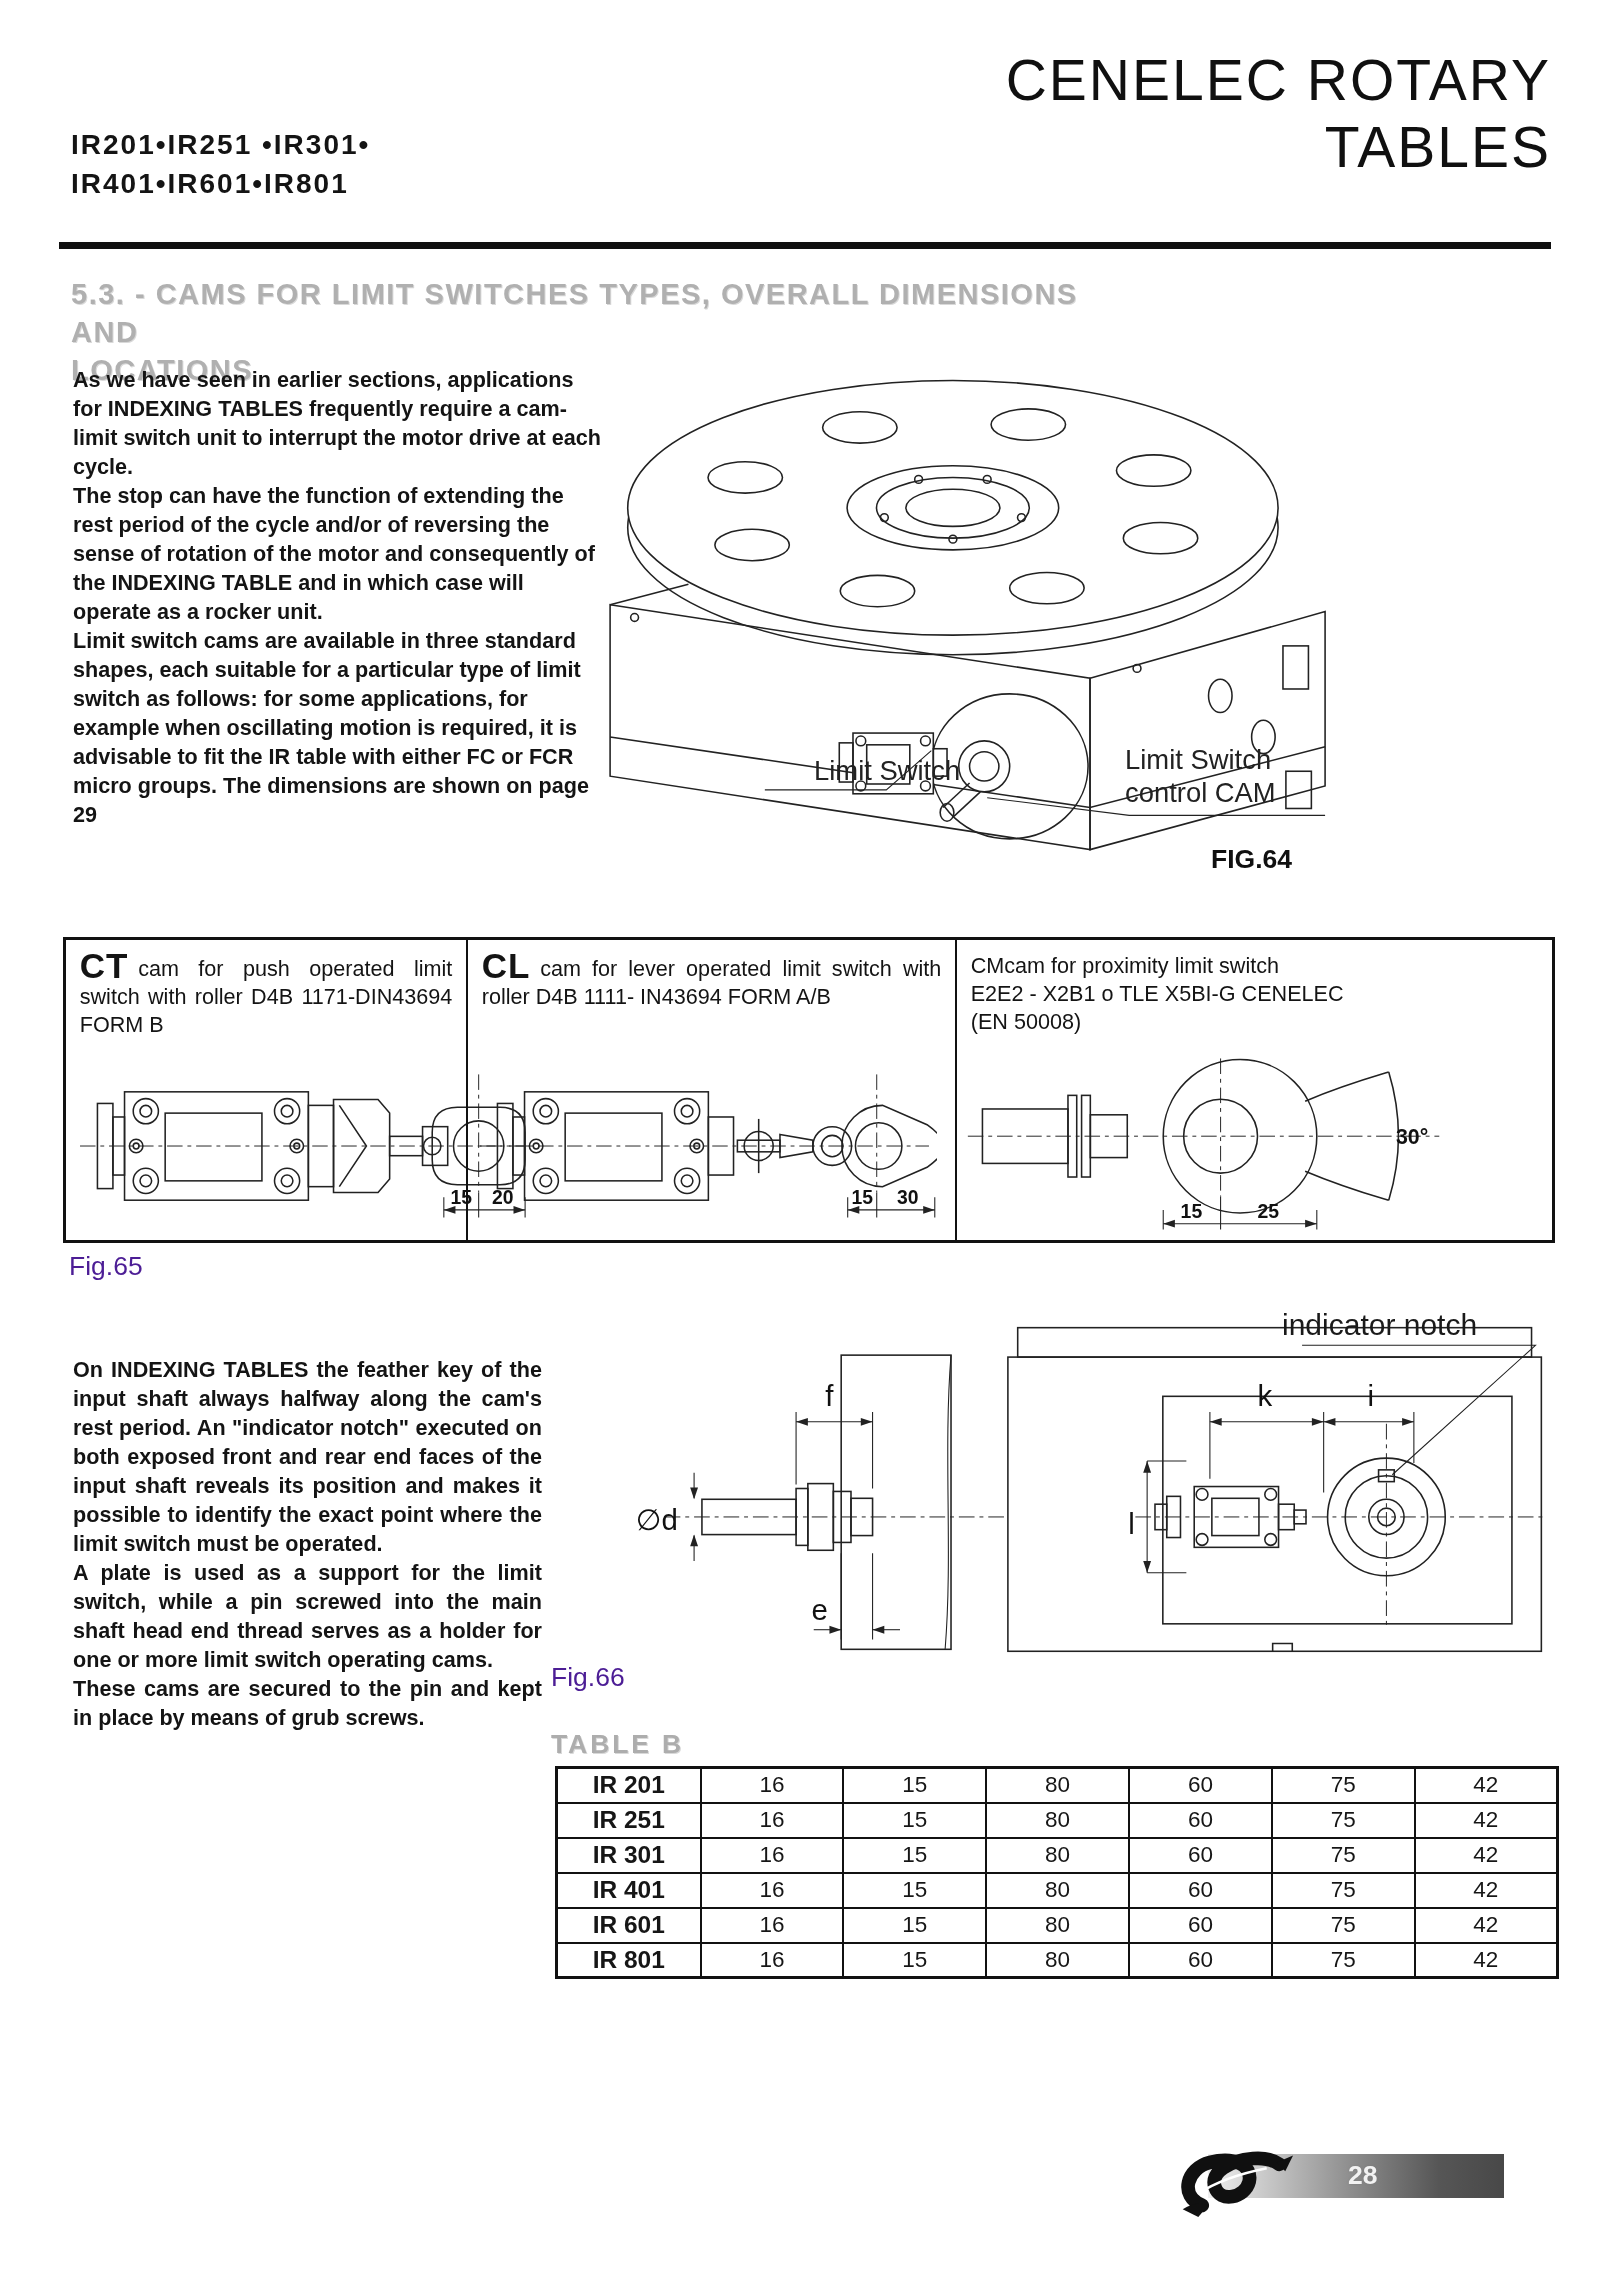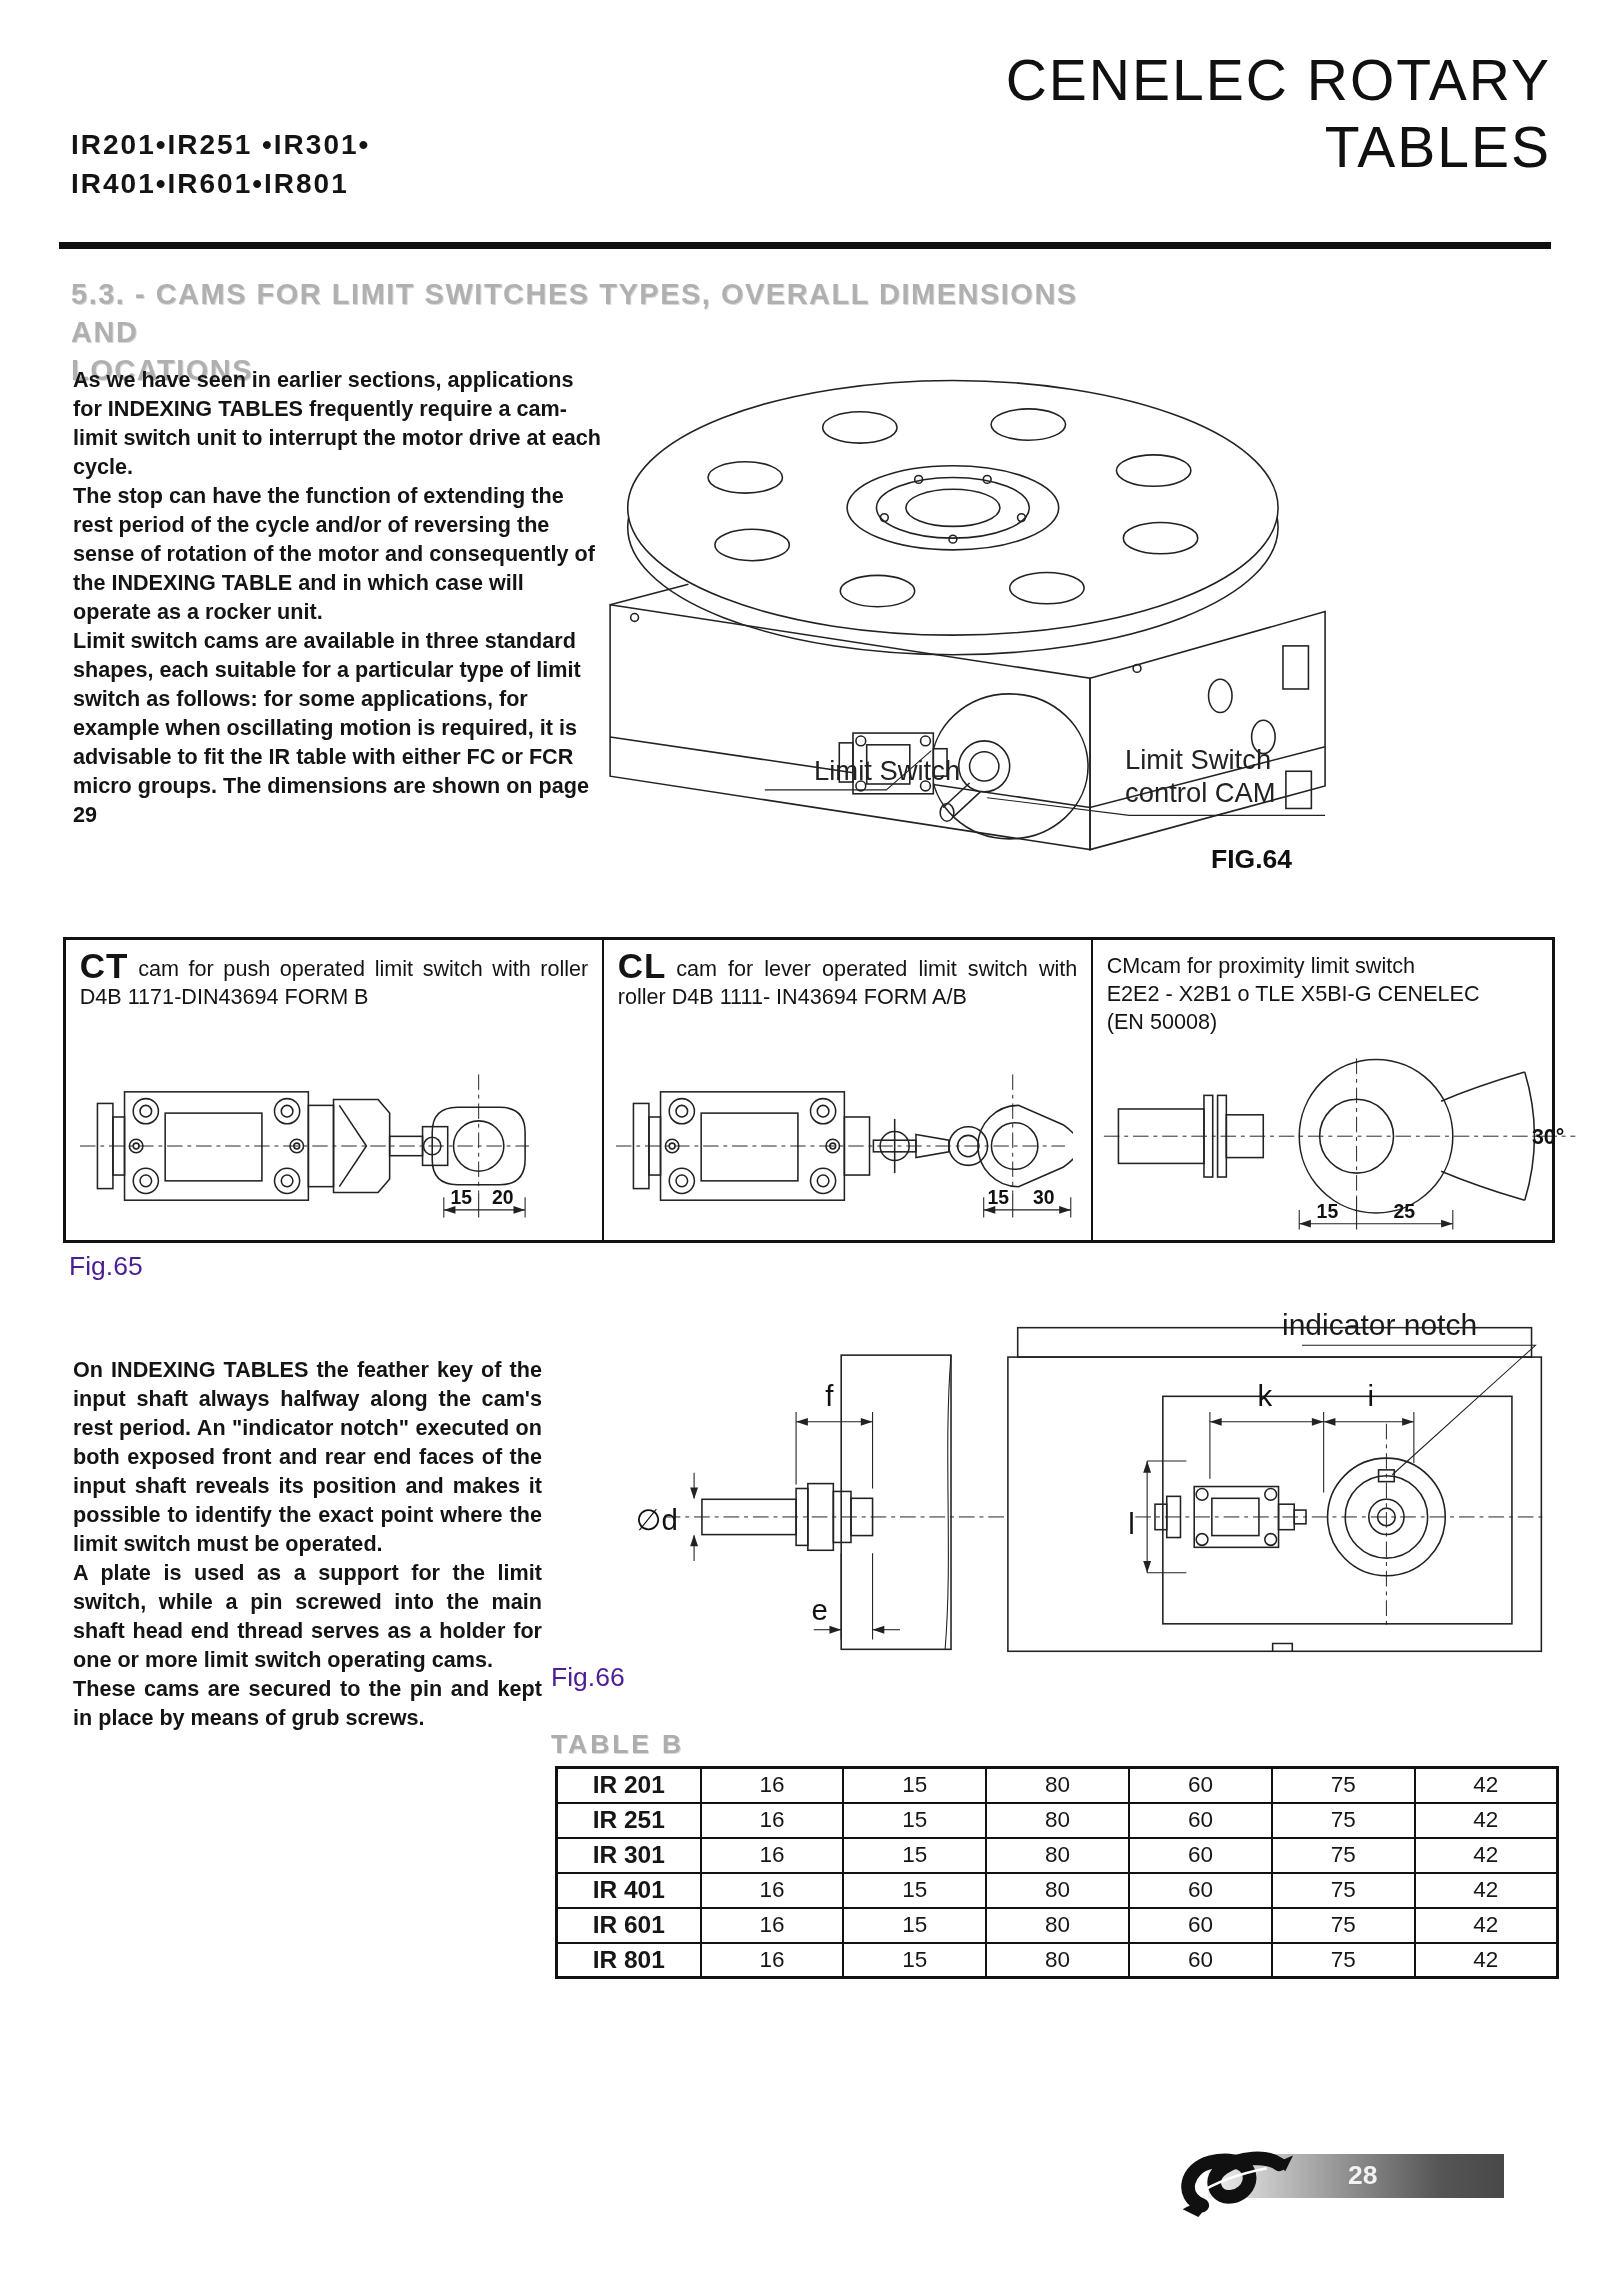--- a/index.html
+++ b/index.html
@@ -29,21 +29,21 @@
 
   .figlabel { font-size: 27.4px; color: #222; }
   .figcap-bold { font-size: 26.5px; font-weight: 700; color: #101010; }
   .figcap { font-size: 26.5px; color: #4c1d95; }
 
   
   .panel { left: 63px; top: 937px; width: 1492px; height: 306px;
            border: 3.9px solid #111; display: flex; }
   .panel .col { position: relative; padding: 11.8px 13.7px 0 13.7px; }
   .panel .col + .col { border-left: 2.9px solid #111; }
-  .col-ct { width: 536px; } .col-cl { width: 489px; } .col-cm { flex: 1; }
+  .col-ct { width: 400px; } .col-cl { width: 489px; } .col-cm { flex: 1; }
   .camdesc { font-size: 21.6px; line-height: 28px; color: #141414; text-align: justify; }
   .camdesc .code { font-size: 35px; font-weight: 700; letter-spacing: 1px;
                    margin-right: 9.8px; vertical-align: -2px; }
   .cm-line { font-size: 21.6px; line-height: 28px; color: #141414; }
   .panel svg { position: absolute; bottom: 3.9px; }
 
   
   .tbhead { left: 551px; top: 1729px; font-size: 26.5px; font-weight: 700;
             color: #adadad; letter-spacing: 2.9px; text-shadow: 1px 1px 0 #d9d9d9; }
 

